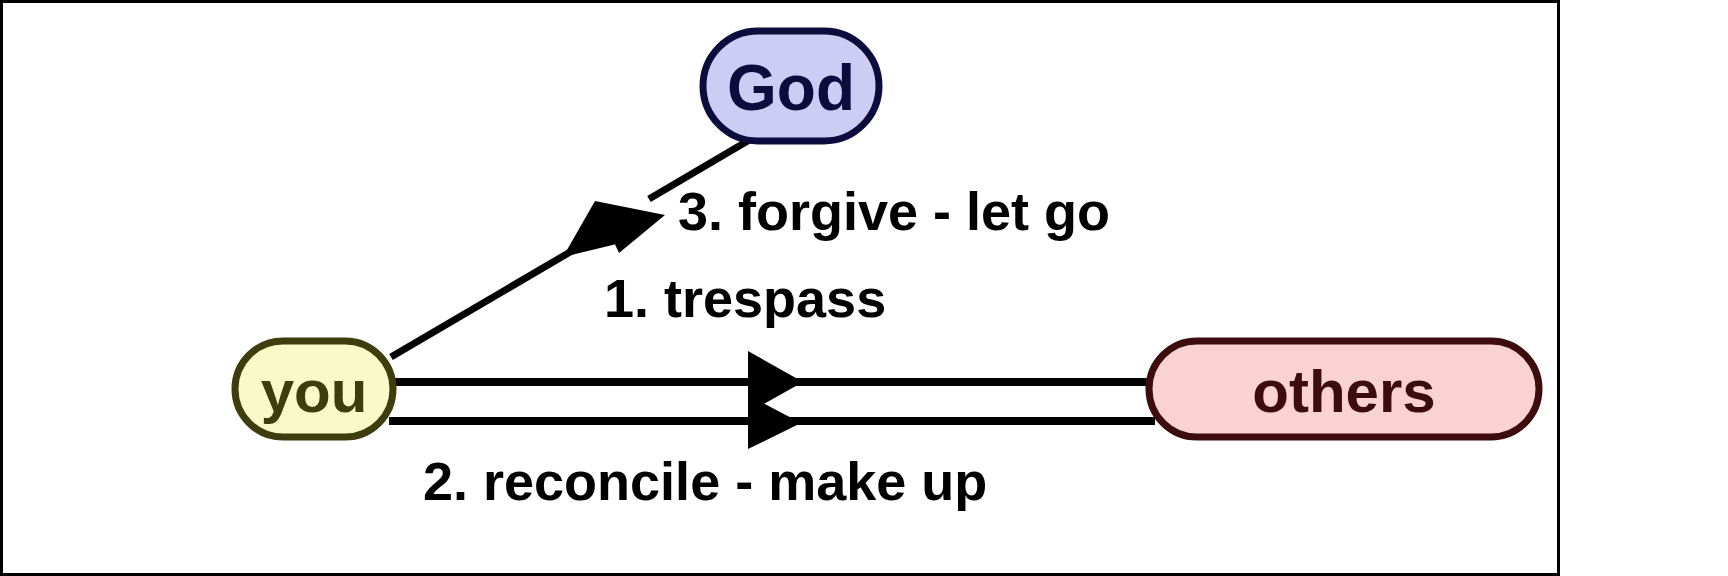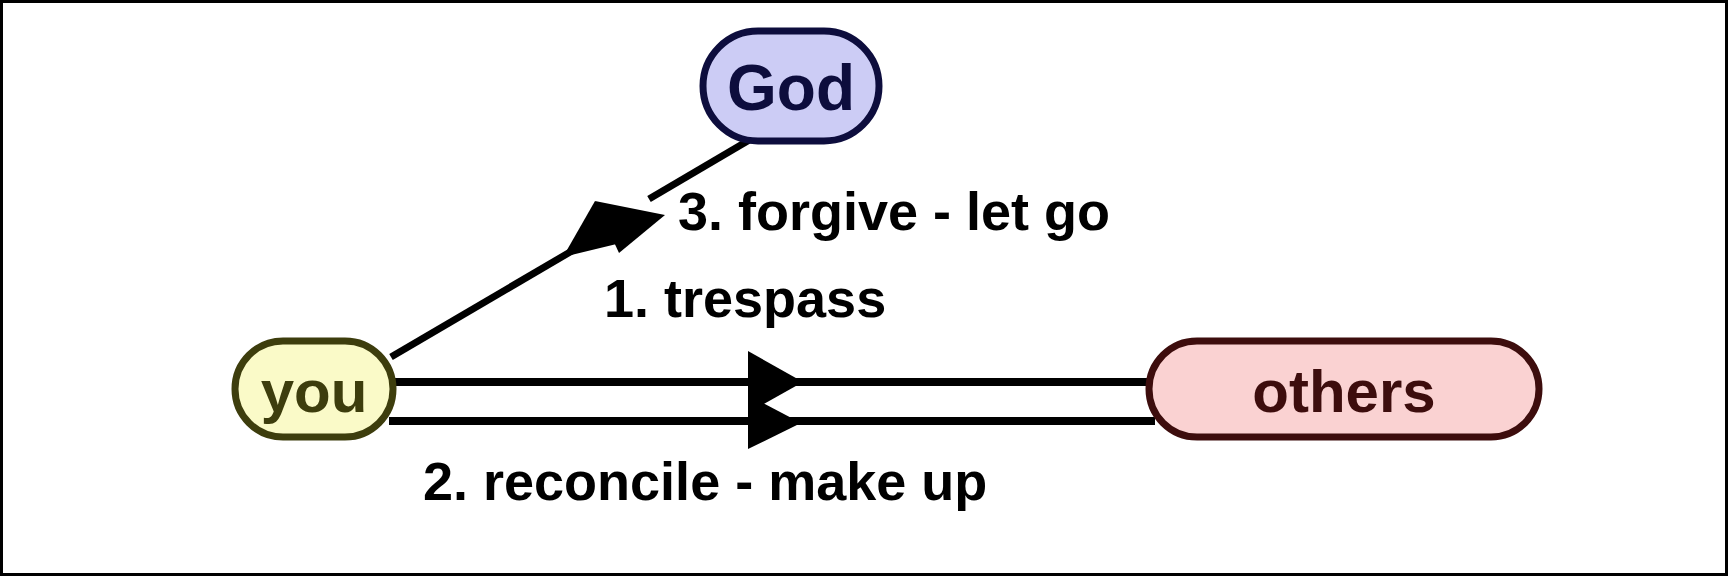--- a/index.html
+++ b/index.html
@@ -5,21 +5,21 @@
   html, body {
     margin: 0;
     padding: 0;
     background: #ffffff;
   }
   body {
     font-family: "Liberation Sans", sans-serif;
   }
   #canvas {
     position: relative;
-    width: 1728px;
+    width: 1560px;
     height: 576px;
     background: #ffffff;
     box-sizing: border-box;
     border: 3px solid #000000;
     overflow: hidden;
   }
   #diagram-svg {
     position: absolute;
     left: 0;
     top: 0;

